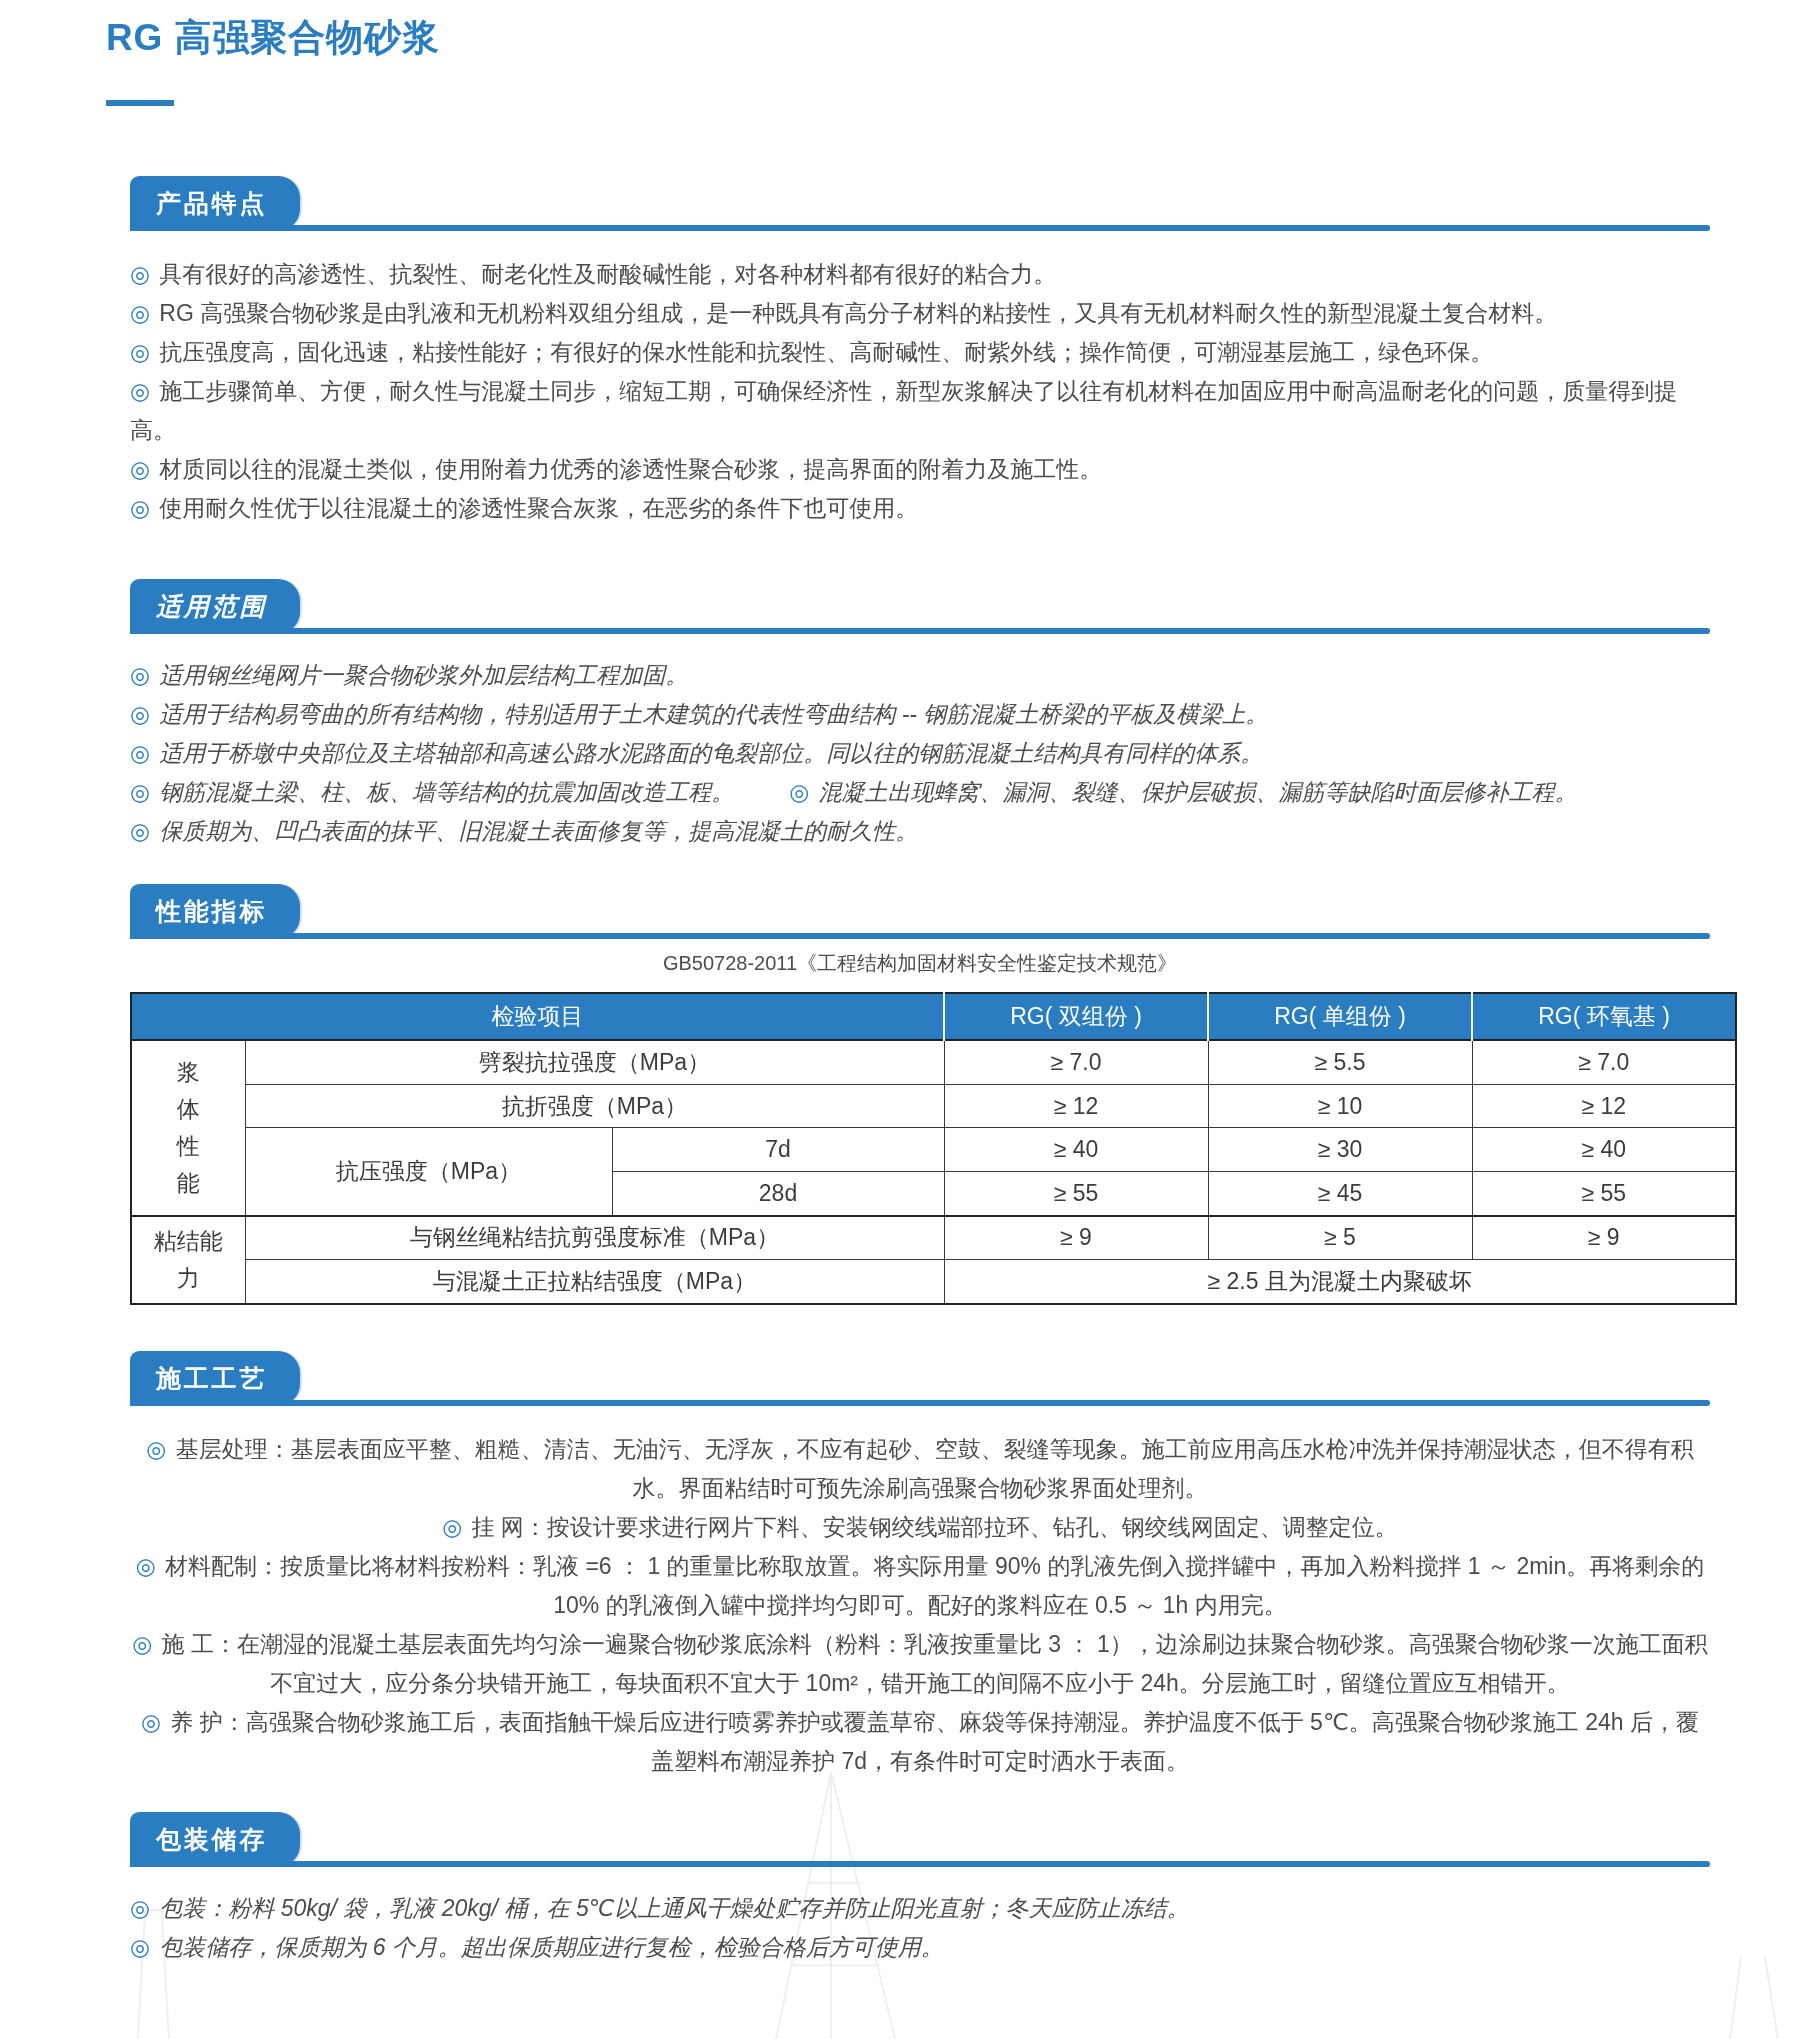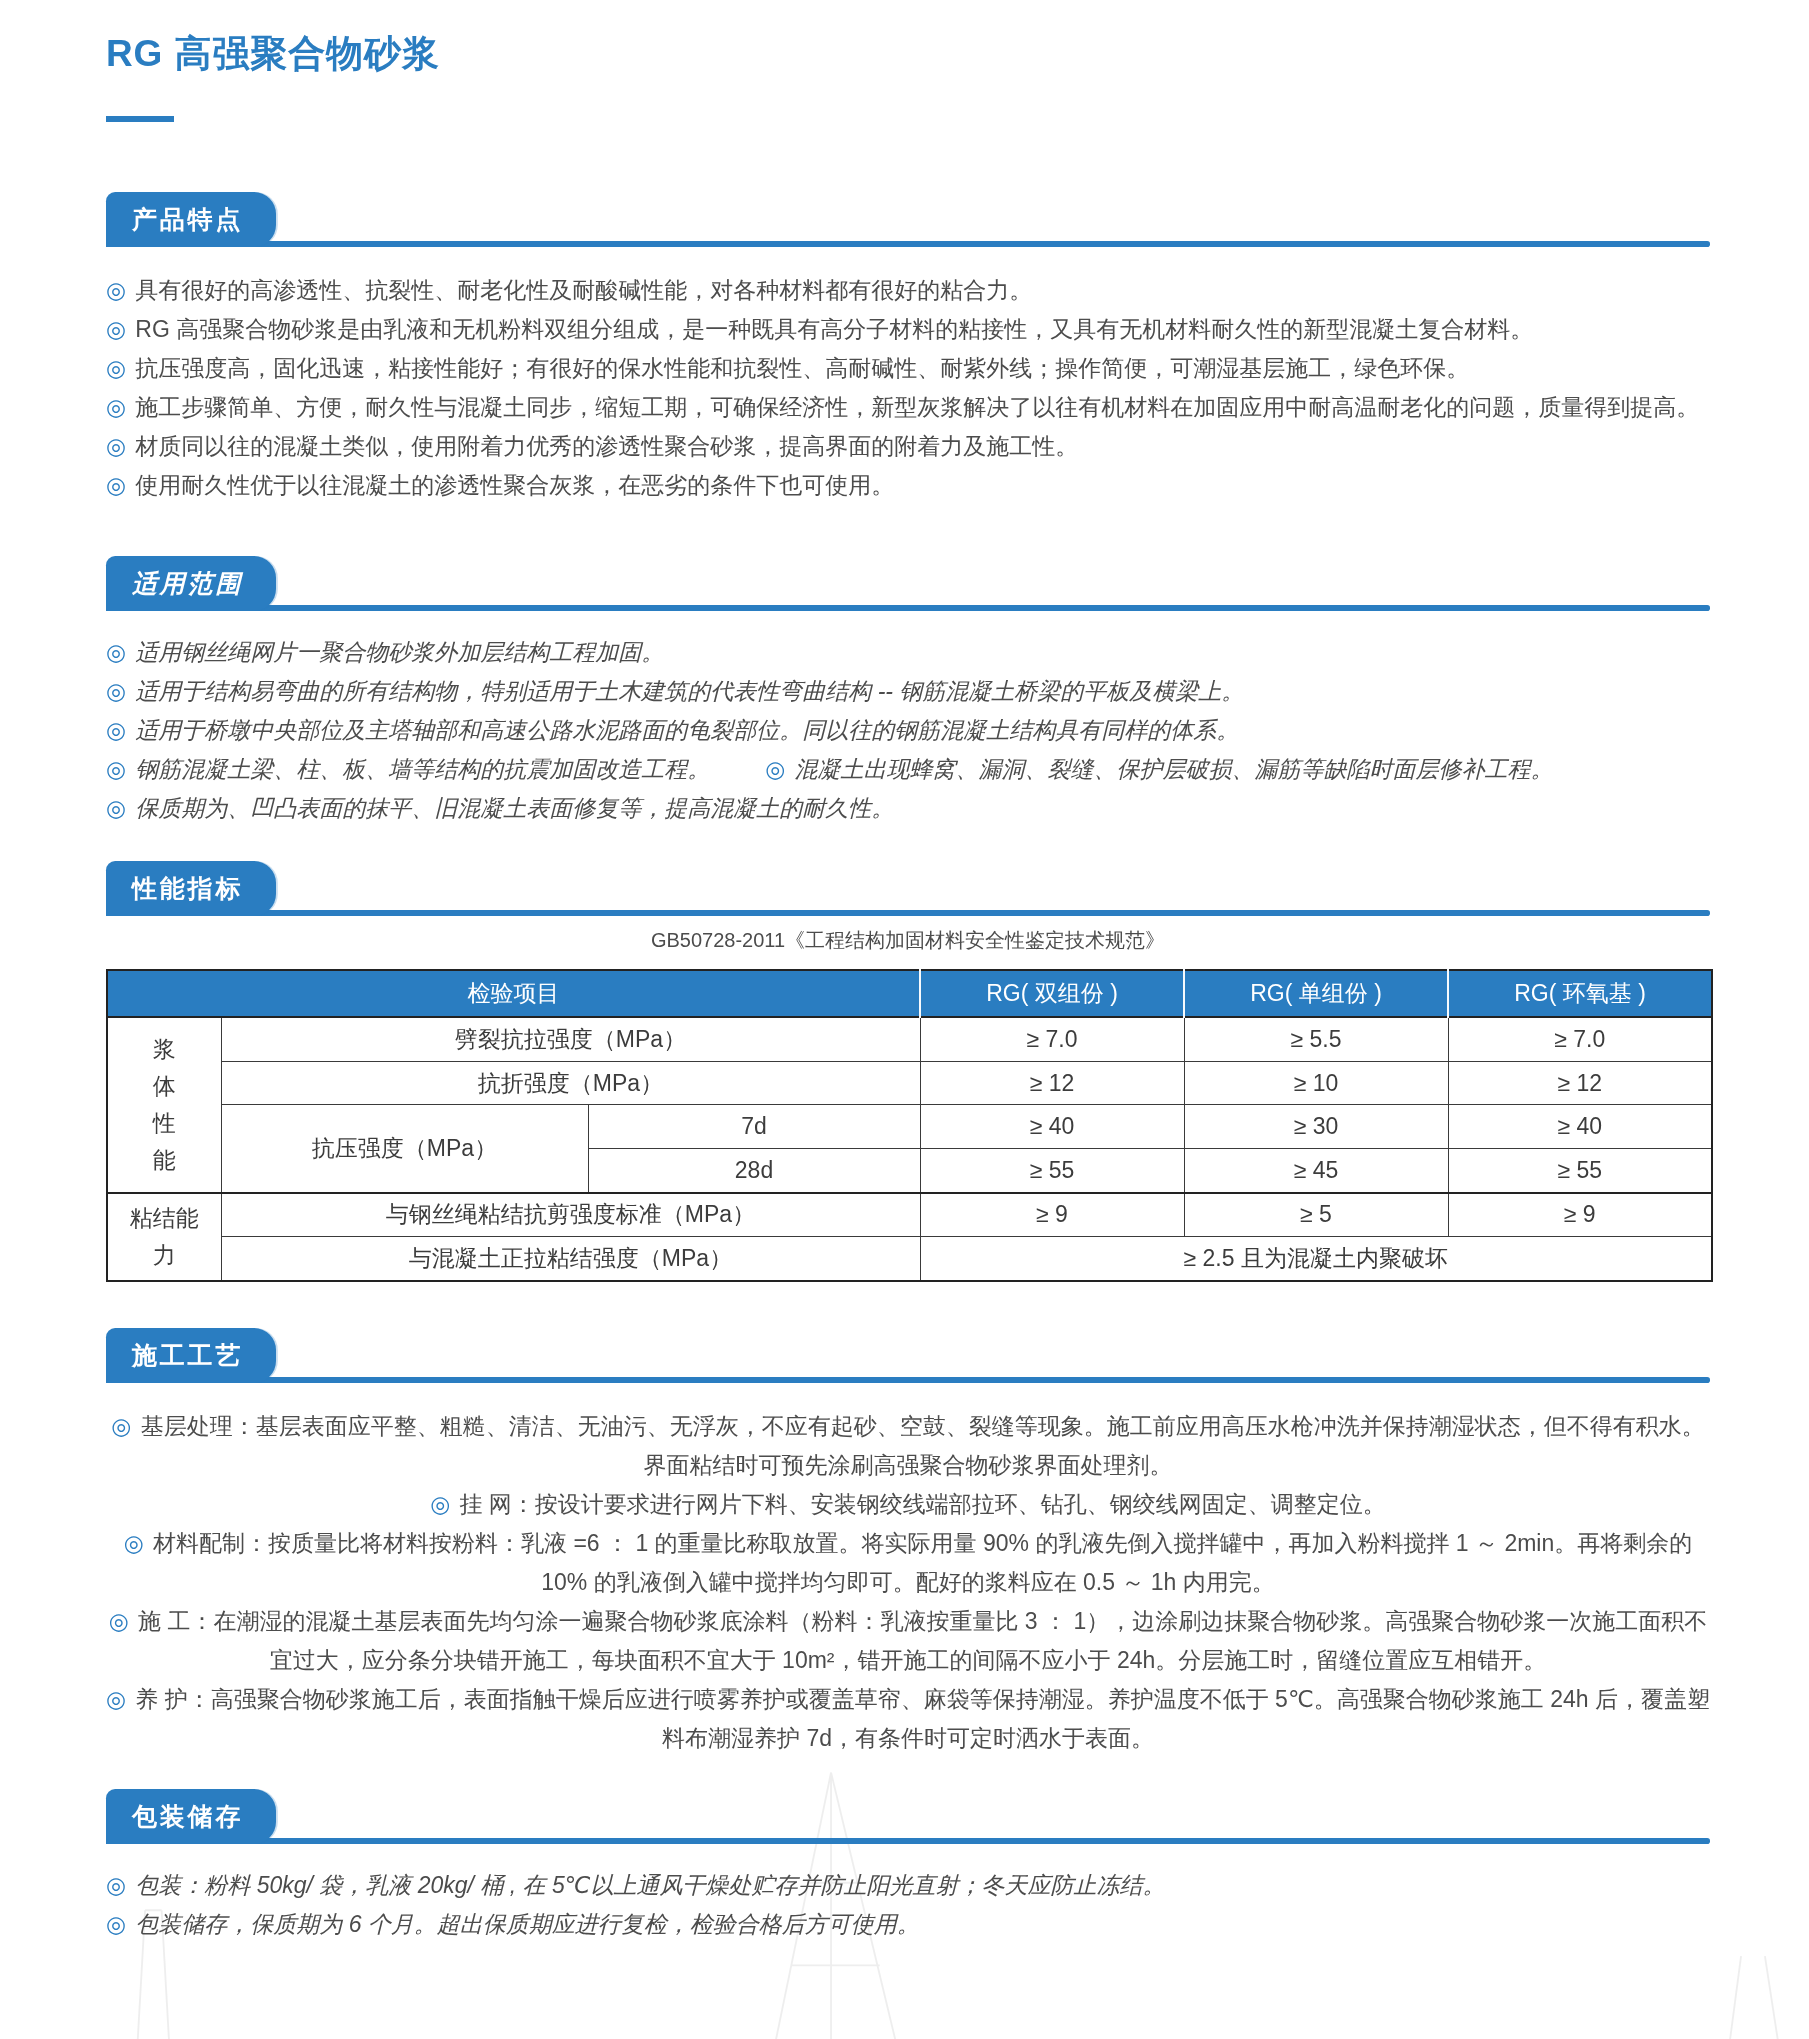--- a/index.html
+++ b/index.html
@@ -3,31 +3,31 @@
 <meta charset="utf-8">
 <style>
   html,body{margin:0;padding:0;}
   body{
     width:1809px;height:2040px;
     background:#ffffff;
     font-family:"Liberation Sans","DejaVu Sans",sans-serif;
     position:relative;overflow:hidden;
     color:#4c4c4c;
   }
-  .content{padding:32px 99px 0 106px;position:relative;z-index:2;}
+  .content{padding:16px 99px 0 106px;position:relative;z-index:2;}
 
   
   .page-title{
     margin:0;font-size:37px;line-height:44px;font-weight:bold;
     color:#2a7dc1;letter-spacing:0.9px;
   }
   .title-dash{width:68px;height:5.5px;background:#2a7dc1;margin-top:40px;}
 
   
-  .section{position:relative;}
+  .section{position:relative;margin-left:24px;}
   .section:nth-of-type(1){margin-top:72px;}
   .section:nth-of-type(2){margin-top:53px;font-style:italic;}
   .section:nth-of-type(3){margin-top:35px;}
   .section:nth-of-type(4){margin-top:48px;text-align:center;}
   .section:nth-of-type(5){margin-top:33px;}
 
   .sec-head{position:relative;height:53px;}
   .head-line{position:absolute;left:0;right:0;bottom:0;height:5.5px;background:#2a7dc1;border-radius:2.8px;}
   .badge{
     position:absolute;left:0;bottom:0;z-index:1;

